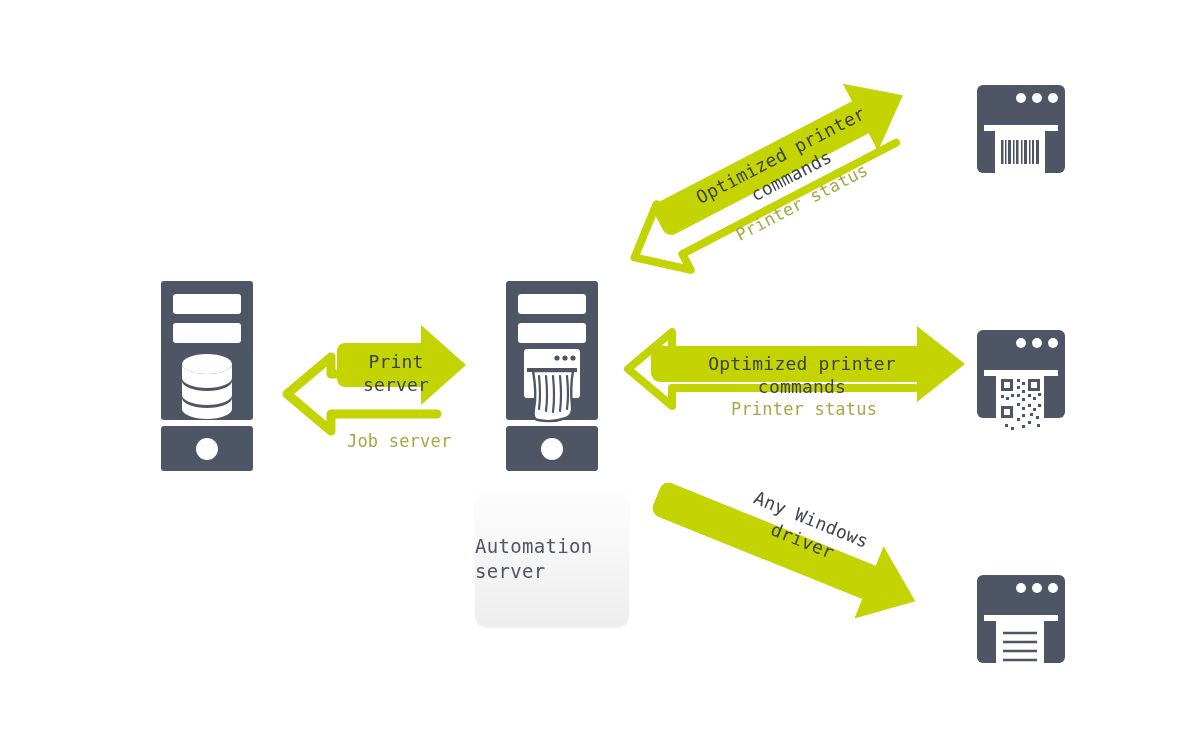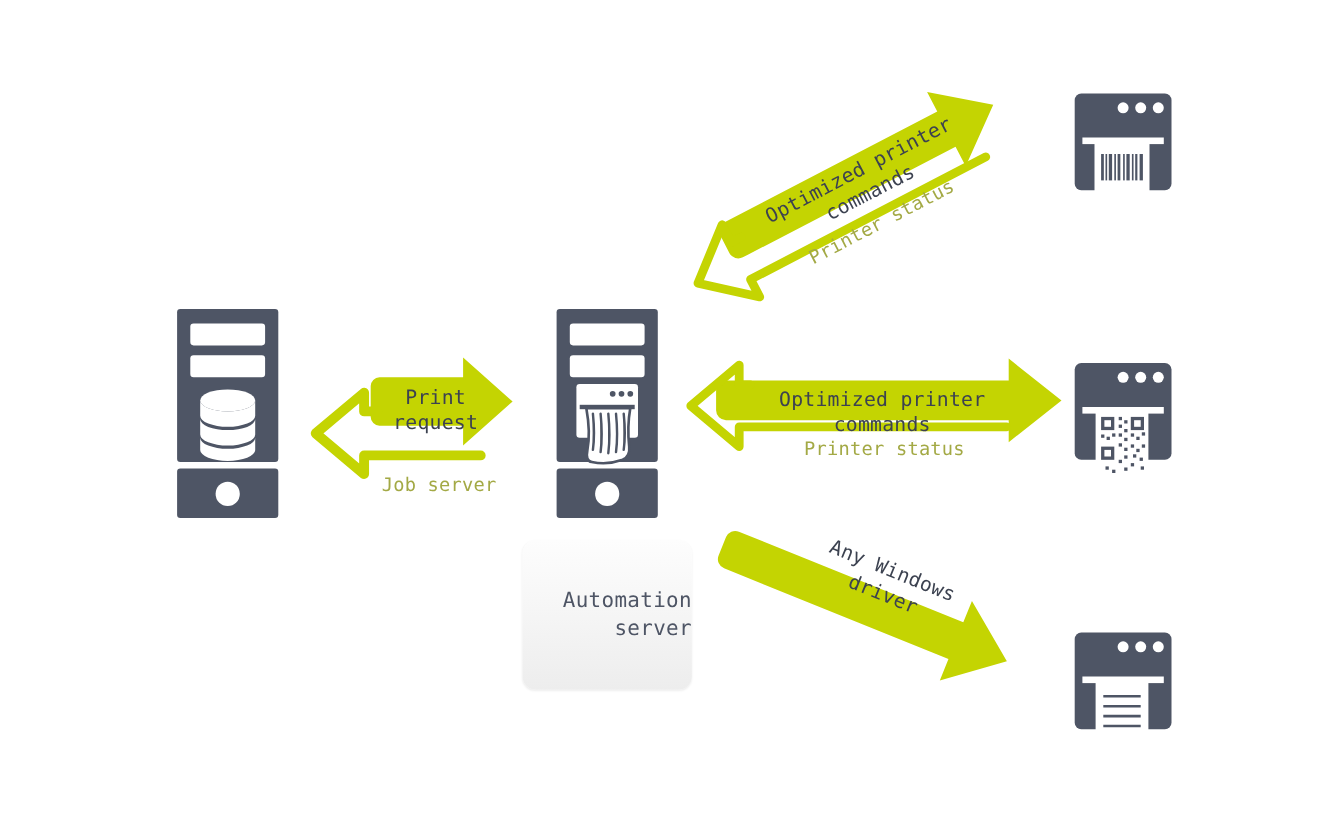--- a/index.html
+++ b/index.html
@@ -11,21 +11,21 @@
   #stage{position:absolute;left:0;top:0;width:1200px;height:750px;}
   svg.layer{position:absolute;left:0;top:0;width:1200px;height:750px;overflow:visible;}
 
   .card{
     position:absolute;border-radius:12px;
     background:linear-gradient(180deg,#fdfdfd 0%,#f7f7f7 40%,#ededed 100%);
     box-shadow:0 1px 2px rgba(0,0,0,.07);
     display:flex;align-items:center;justify-content:center;
   }
   .card-text{
-    color:#4e5565;font-size:19px;line-height:25px;text-align:right;
+    color:#4e5565;font-size:19px;line-height:25px;text-align:left;
     letter-spacing:.3px;
   }
   .bullet-list{display:flex;flex-direction:column;gap:10px;padding-left:8px;}
   .bullet-row{display:flex;align-items:center;gap:16px;}
   .bullet-dot{width:13px;height:13px;border-radius:50%;background:#c4d402;flex:0 0 auto;}
   .bullet-label{color:#4e5565;font-size:19px;letter-spacing:.5px;}
 
   .arrow-text{
     position:absolute;color:#3c4250;font-size:18px;line-height:23px;
     text-align:center;letter-spacing:.2px;white-space:pre-line;
@@ -202,21 +202,21 @@
     </g>
   </svg>
 
 
   <div class="card" style="left:475px;top:491px;width:154px;height:136px;">
     <div class="card-text">Automation
 server</div>
   </div>
 
   <div class="arrow-text" style="left:346px;top:350px;width:100px;">Print
-request</div>
+server</div>
 
   <div class="status-text" style="left:347px;top:431px;">Job server</div>
 
   <div class="arrow-text rot-top" style="left:675px;top:200px;width:250px;transform:rotate(-27.5deg);text-align:center;">Optimized printer commands</div>
 
   <div class="status-text rot-top" style="left:737px;top:226px;transform:rotate(-27.5deg);">Printer status</div>
 
   <div class="arrow-text" style="left:676px;top:352px;width:252px;">Optimized printer commands</div>
 
   <div class="status-text" style="left:731px;top:399px;">Printer status</div>

